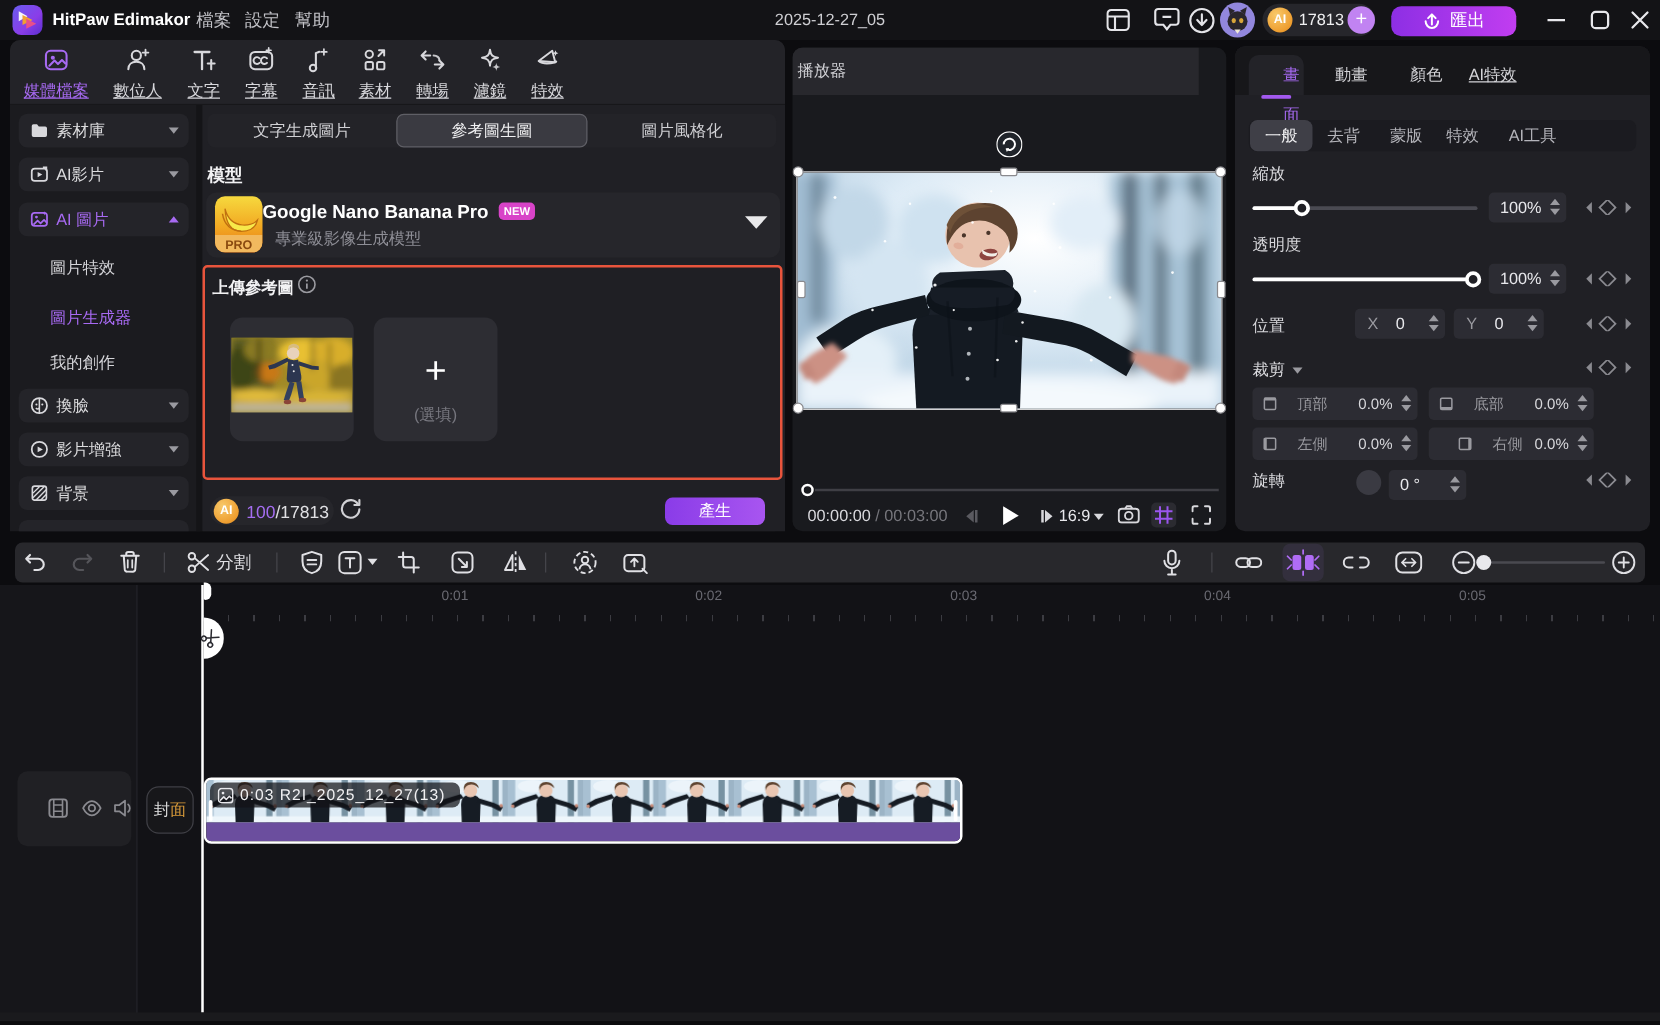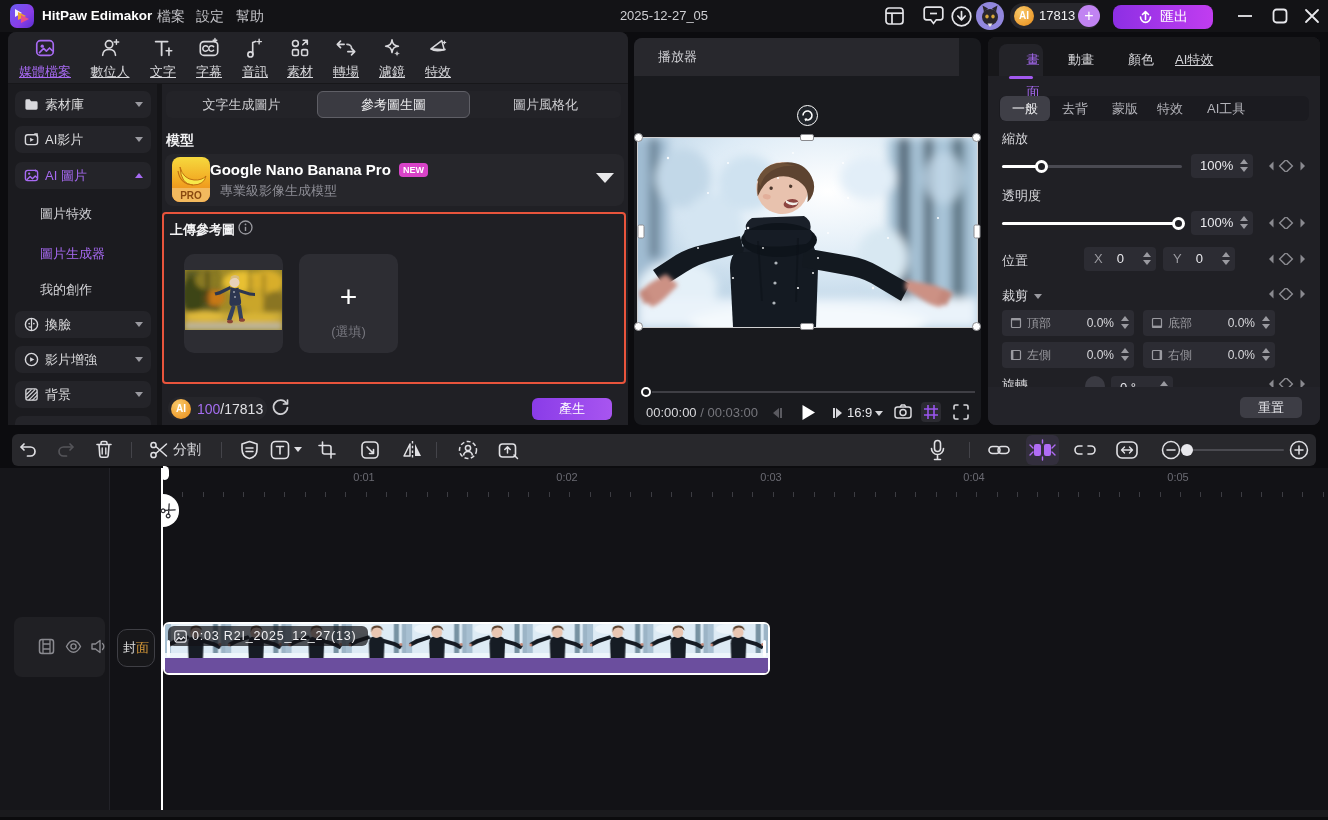--- a/index.html
+++ b/index.html
@@ -50,21 +50,21 @@
 #redbox { left:0px; top:128px; width:464px; height:172px; border:2px solid #e8543c; border-radius:4px; background:#1f1f24; }
 #gencard1 { left:20px; top:40px; width:99px; height:99px; background:#2d2d33; border-radius:10px; }
 #gencard2 { left:135px; top:40px; width:99px; height:99px; background:#2d2d33; border-radius:10px; }
 #coinpill { left:6px; top:313px; width:99px; height:23px; background:#26262b; border-radius:12px; display:flex; align-items:center; }
 #genbtn { left:370px; top:314px; width:80px; height:22px; background:linear-gradient(90deg,#8a3ce8,#a855f0);
   border-radius:6px; color:#fff; font-size:13px; text-align:center; line-height:22px; }
 
 
 #player { left:634px; top:38px; width:347px; height:387px; background:#191a1e; border-radius:8px; overflow:hidden; }
 #phead { left:0; top:0; width:325px; height:38px; background:#28282d; color:#d0d0d4; font-size:13px;
-  line-height:38px; padding-left:24px; }
+  line-height:38px; padding-left:4px; }
 #video { left:4px; top:100px; width:339px; height:189px; overflow:hidden; outline:1px solid rgba(255,255,255,0.8); }
 .hrect { position:absolute; width:14px; height:7px; background:#fff; border:1px solid #8a8a8e; border-radius:2px; }
 .hcirc { position:absolute; width:9px; height:9px; background:#fff; border:1px solid #8a8a8e; border-radius:50%; }
 
 
 #rpanel { left:988px; top:37px; width:332px; height:388px; background:#202025; border-radius:8px; overflow:hidden; }
 #rtop { left:0; top:0; width:332px; height:39px; background:#17171a; }
 #rtab1 { left:11px; top:7px; width:44px; height:32px; background:#232328; border-radius:8px 8px 0 0;
   color:#a76af2; font-size:13px; text-align:center; line-height:32px;padding-left:24px; }
 .rtabtxt { top:7px; height:32px; line-height:32px; color:#d4d4d8; font-size:13px; }
@@ -77,21 +77,21 @@
 .vbox { position:absolute; background:#2c2c33; border-radius:4px; color:#e8e8ec; font-size:13px; }
 .slidertrack { position:absolute; height:3px; background:#4a4a52; border-radius:2px; }
 .slideract { position:absolute; height:3px; background:#fff; border-radius:2px; }
 .sthumb { position:absolute; width:13px; height:13px; border-radius:50%; background:#202025; border:3.5px solid #fff; }
 .kf { position:absolute; width:38px; height:12px; }
 .spin { position:absolute; right:5px; width:8px; }
 .spin .up { width:0;height:0;border-left:4px solid transparent;border-right:4px solid transparent;border-bottom:5px solid #9a9aa0; margin-bottom:3px;}
 .spin .dn { width:0;height:0;border-left:4px solid transparent;border-right:4px solid transparent;border-top:5px solid #9a9aa0;}
 .cropbox { width:132px; height:26px; display:flex; align-items:center; }
 .cicon { width:12px; height:12px; margin-left:8px; }
-.clab { color:#9a9aa0; font-size:12px; margin-left:5px; }
+.clab { color:#9a9aa0; font-size:12px; margin-left:16px; }
 .cval { color:#d8d8dc; font-size:12px; margin-left:auto; margin-right:20px; }
 #rbottom { left:0; top:350px; width:332px; height:38px; background:#232329; }
 #resetbtn { left:252px; top:10px; width:62px; height:21px; background:#3d3d45; border-radius:5px;
   color:#e8e8ec; font-size:13px; text-align:center; line-height:21px; }
 
 
 #toolbar { left:12px; top:434px; width:1304px; height:32px; background:#28282c; border-radius:6px; }
 .tsep { position:absolute; top:8px; width:1px; height:16px; background:#44444a; }
 
 
@@ -619,21 +619,21 @@
           <rect x="1.5" y="1.5" width="9" height="9" rx="1" fill="none" stroke="#9a9aa0" stroke-width="1.2"></rect>
           <rect x="1" y="1.5" width="2.4" height="9" fill="#9a9aa0"></rect>
         </svg>
       <span class="clab">左側</span>
         <span class="cval">0.0%</span>
       <div class="spin" style="top:6px;">
           <div class="up"></div>
           <div class="dn"></div>
         </div>
       </div>
-    <div class="vbox cropbox" style="left:155px;top:305px;">
+    <div class="vbox cropbox" style="left:155px;top:305px;padding-left:15px;">
       <svg class="cicon" viewBox="0 0 12 12">
           <rect x="1.5" y="1.5" width="9" height="9" rx="1" fill="none" stroke="#9a9aa0" stroke-width="1.2"></rect>
           <rect x="8.6" y="1.5" width="2.4" height="9" fill="#9a9aa0"></rect>
         </svg>
       <span class="clab">右側</span>
         <span class="cval">0.0%</span>
       <div class="spin" style="top:6px;">
           <div class="up"></div>
           <div class="dn"></div>
         </div>
@@ -645,23 +645,20 @@
       <div class="spin" style="top:5px;">
           <div class="up"></div>
           <div class="dn"></div>
         </div></div>
     <svg class="kf" style="left:280px;top:341px;" viewBox="0 0 38 12">
         <path d="M5.5 1.5 L1 6 L5.5 10.5 Z" fill="#8a8a90"></path>
         <rect x="13.5" y="1.5" width="9" height="9" transform="rotate(45 18 6)" fill="none" stroke="#8a8a90" stroke-width="1.4"></rect>
         <path d="M32.5 1.5 L37 6 L32.5 10.5 Z" fill="#8a8a90"></path>
       </svg>
 
-    <div class="abs" id="rbottom">
-        <div class="abs" id="resetbtn">重置</div>
-      </div>
   </div>
 
   <div class="abs" id="toolbar">
     <svg class="abs" style="left:7px;top:7px;width:18px;height:18px;" viewBox="0 0 18 18">
         <path d="M5 3 L2 6 L5 9" fill="none" stroke="#e0e0e4" stroke-width="1.7" stroke-linecap="round" stroke-linejoin="round"></path>
         <path d="M2.5 6 h9 a4.5 4.5 0 0 1 0 9 h-3" fill="none" stroke="#e0e0e4" stroke-width="1.7" stroke-linecap="round"></path>
       </svg>
     <svg class="abs" style="left:45px;top:7px;width:18px;height:18px;" viewBox="0 0 18 18">
         <path d="M13 3 L16 6 L13 9" fill="none" stroke="#55555a" stroke-width="1.7" stroke-linecap="round" stroke-linejoin="round"></path>
         <path d="M15.5 6 h-9 a4.5 4.5 0 0 0 0 9 h3" fill="none" stroke="#55555a" stroke-width="1.7" stroke-linecap="round"></path>

